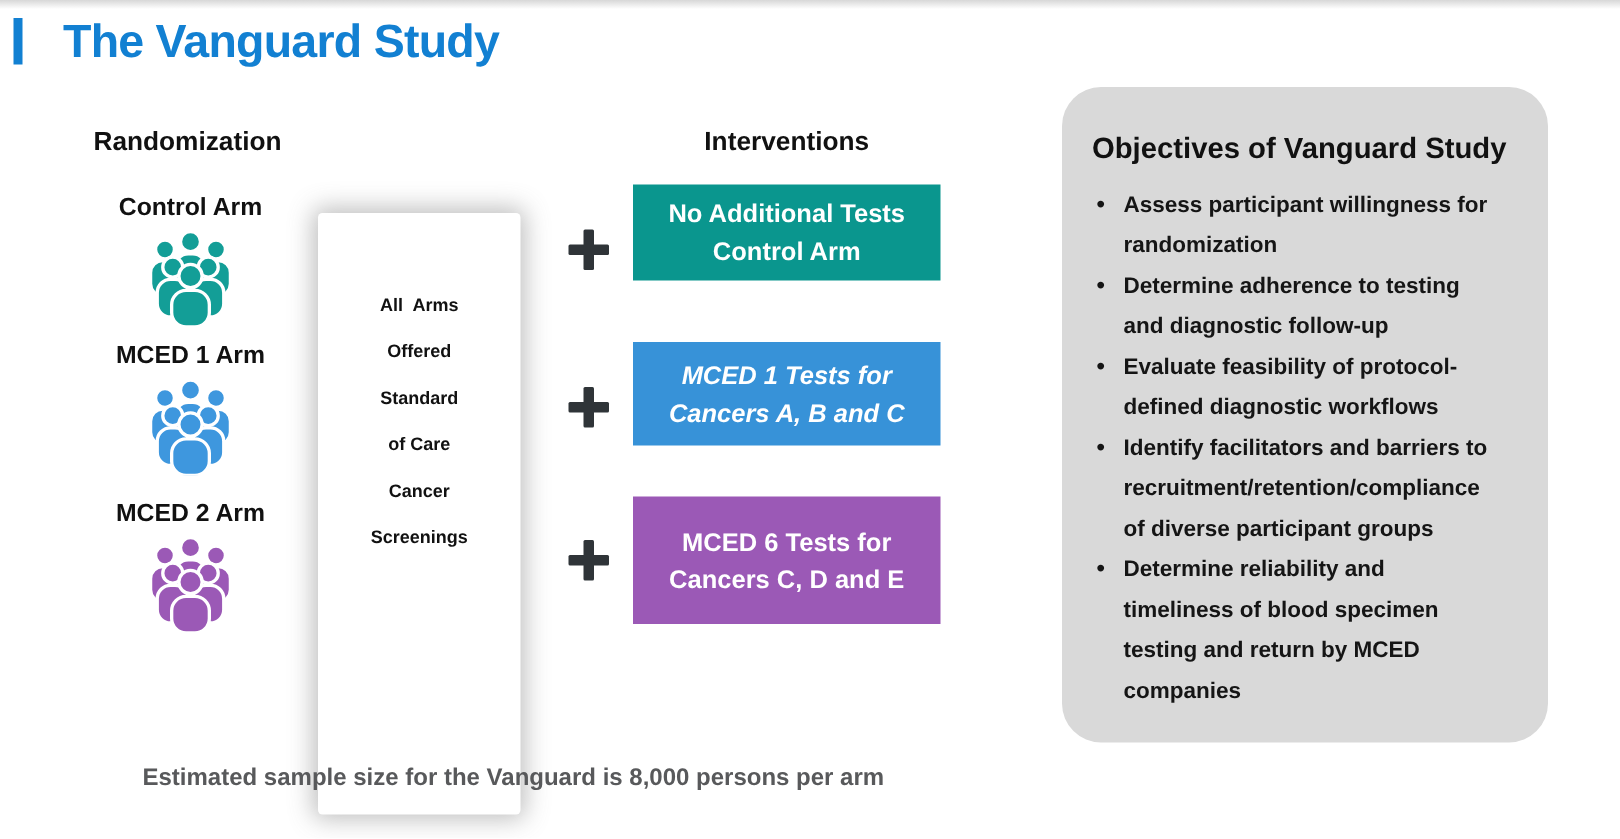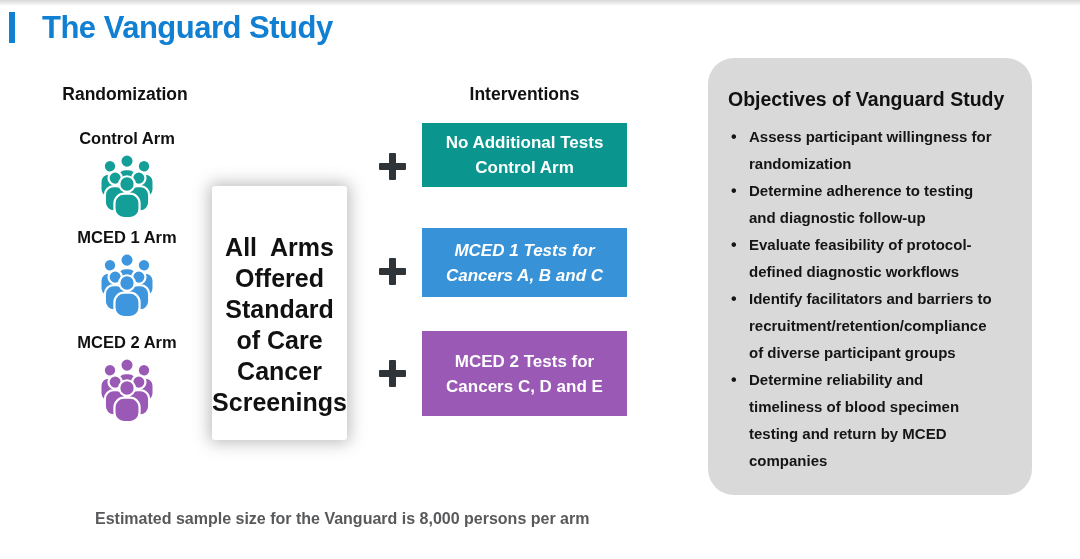--- a/index.html
+++ b/index.html
@@ -27,26 +27,26 @@
   #rand-heading { left:35px; top:84px; width:180px; }
   #interv-heading { left:422px; top:84px; width:205px; }
 
   .arm-label {
     position:absolute; left:37px; width:180px; text-align:center;
     font-size:16.5px; font-weight:bold; color:#111;
   }
   .people-icon { position:absolute; display:block; }
 
   .std-panel {
-    position:absolute; left:212px; top:142px; width:135px; height:254px;
+    position:absolute; left:212px; top:142px; width:135px; height:401px;
     background:#ffffff; border-radius:3px;
     box-shadow:0 0 16px 3px rgba(110,110,110,0.45);
     text-align:center; padding-top:46px;
-    font-size:25px; font-weight:bold; color:#111;
-    line-height:31px; white-space:pre-wrap;margin-top:44px;
+    font-size:12px; font-weight:bold; color:#111;
+    line-height:31px; white-space:pre-wrap;
   }
 
   .plus {
     position:absolute; width:27px; height:27px;
   }
   .plus::before {
     content:""; position:absolute; left:0; top:10px;
     width:27px; height:7px; background:currentColor; border-radius:1px;
   }
   .plus::after {
@@ -148,21 +148,21 @@
   <div class="plus" id="plus-1" style="color: rgb(47, 52, 56);"></div>
   <div class="plus" id="plus-2" style="color: rgb(47, 52, 56);"></div>
   <div class="plus" id="plus-3" style="color: rgb(47, 52, 56);"></div>
 
   <div class="col-heading" id="interv-heading">Interventions</div>
 
   <div class="interv-box" id="interv-box-1" style="background: rgb(10, 150, 142);">No Additional Tests
 Control Arm</div>
   <div class="interv-box" id="interv-box-2" style="background: rgb(55, 146, 216);">MCED 1 Tests for
 Cancers A, B and C</div>
-  <div class="interv-box" id="interv-box-3" style="background: rgb(155, 89, 182);">MCED 2 Tests for
+  <div class="interv-box" id="interv-box-3" style="background: rgb(155, 89, 182);">MCED 6 Tests for
 Cancers C, D and E</div>
 
   <div class="objectives-card" style="background: rgb(217, 217, 217);">
     <div class="objectives-heading">Objectives of Vanguard Study</div>
     <ul class="objectives-list">
       <li>Assess participant willingness for
 randomization</li>
       <li>Determine adherence to testing
 and diagnostic follow-up</li>
       <li>Evaluate feasibility of protocol-

